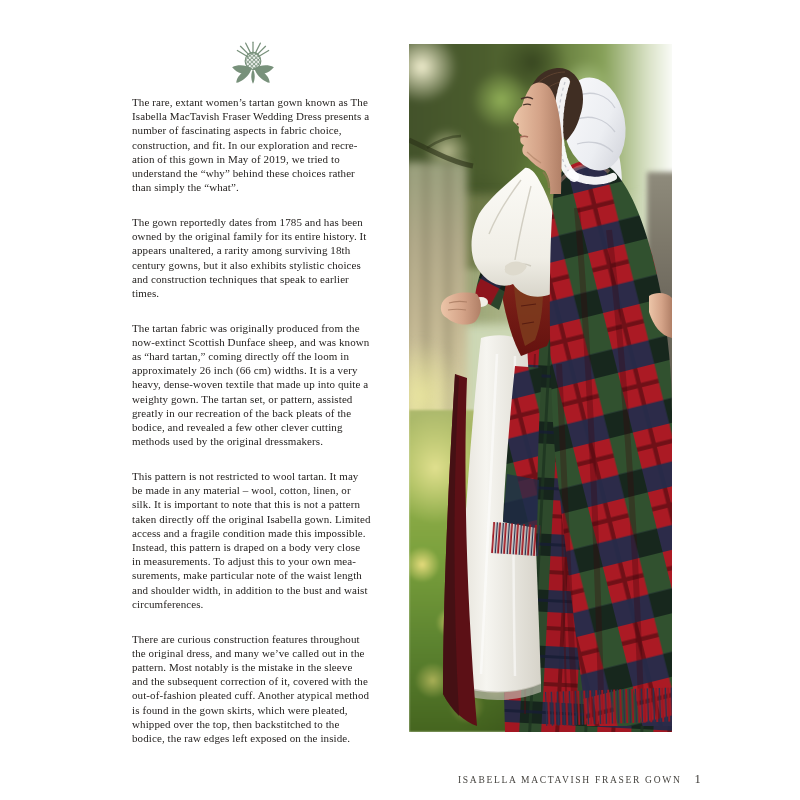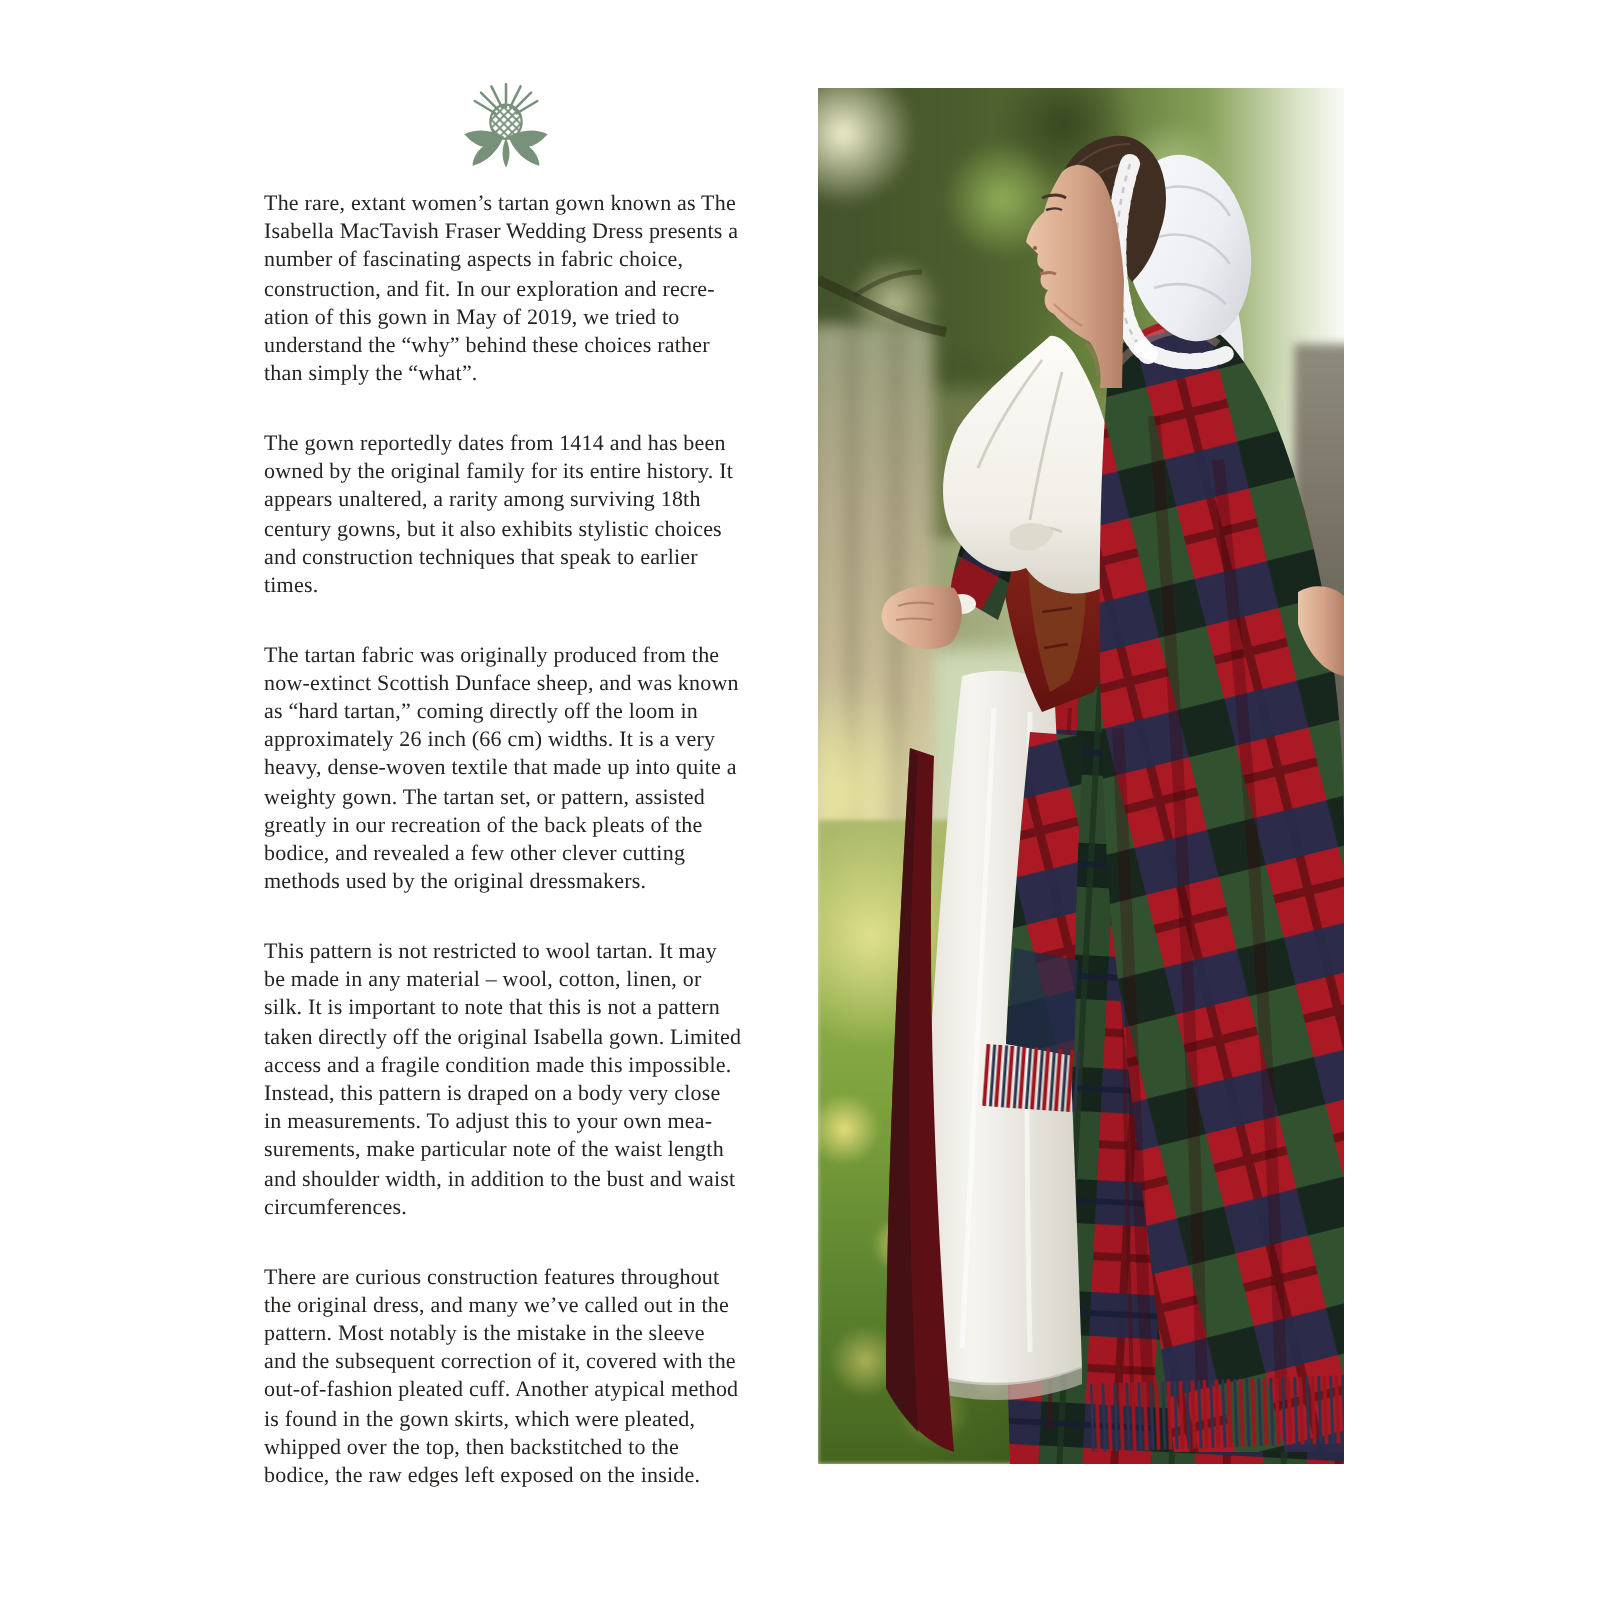--- a/index.html
+++ b/index.html
@@ -88,21 +88,21 @@
   </div>
 
   <section class="text-col">
     <p class="para">The rare, extant women’s tartan gown known as The
 Isabella MacTavish Fraser Wedding Dress presents a
 number of fascinating aspects in fabric choice,
 construction, and fit. In our exploration and recre-
 ation of this gown in May of 2019, we tried to
 understand the “why” behind these choices rather
 than simply the “what”.</p>
-    <p class="para">The gown reportedly dates from 1414 and has been
+    <p class="para">The gown reportedly dates from 1785 and has been
 owned by the original family for its entire history. It
 appears unaltered, a rarity among surviving 18th
 century gowns, but it also exhibits stylistic choices
 and construction techniques that speak to earlier
 times.</p>
     <p class="para">The tartan fabric was originally produced from the
 now-extinct Scottish Dunface sheep, and was known
 as “hard tartan,” coming directly off the loom in
 approximately 26 inch (66 cm) widths. It is a very
 heavy, dense-woven textile that made up into quite a
@@ -279,14 +279,18 @@
         <path d="M112,55 C116,53 121,53 124,55" stroke="#4a332a" stroke-width="1.4"></path>
         <path d="M114,61 C117,60 120,60 122,61" stroke="#4a332a" stroke-width="1.2"></path>
         <circle cx="108.5" cy="80" r="1" fill="#8a5c48"></circle>
         <path d="M111,93 C114,92 117,92 119,93" stroke="#a56a58" stroke-width="1.5"></path>
         <path d="M118,108 C122,112 127,116 132,119" stroke="#b08468" stroke-width="1.2" opacity="0.7"></path>
         <path d="M134,128 C138,132 140,138 140,144" stroke="#a0765c" stroke-width="2" opacity="0.5"></path>
       </g>
     </svg>
   </figure>
 
+  <footer class="footer">
+    <span class="footer-title">ISABELLA MACTAVISH FRASER GOWN</span>
+    <span class="footer-page">1</span>
+  </footer>
 
 </main>
 
 </body></html>

